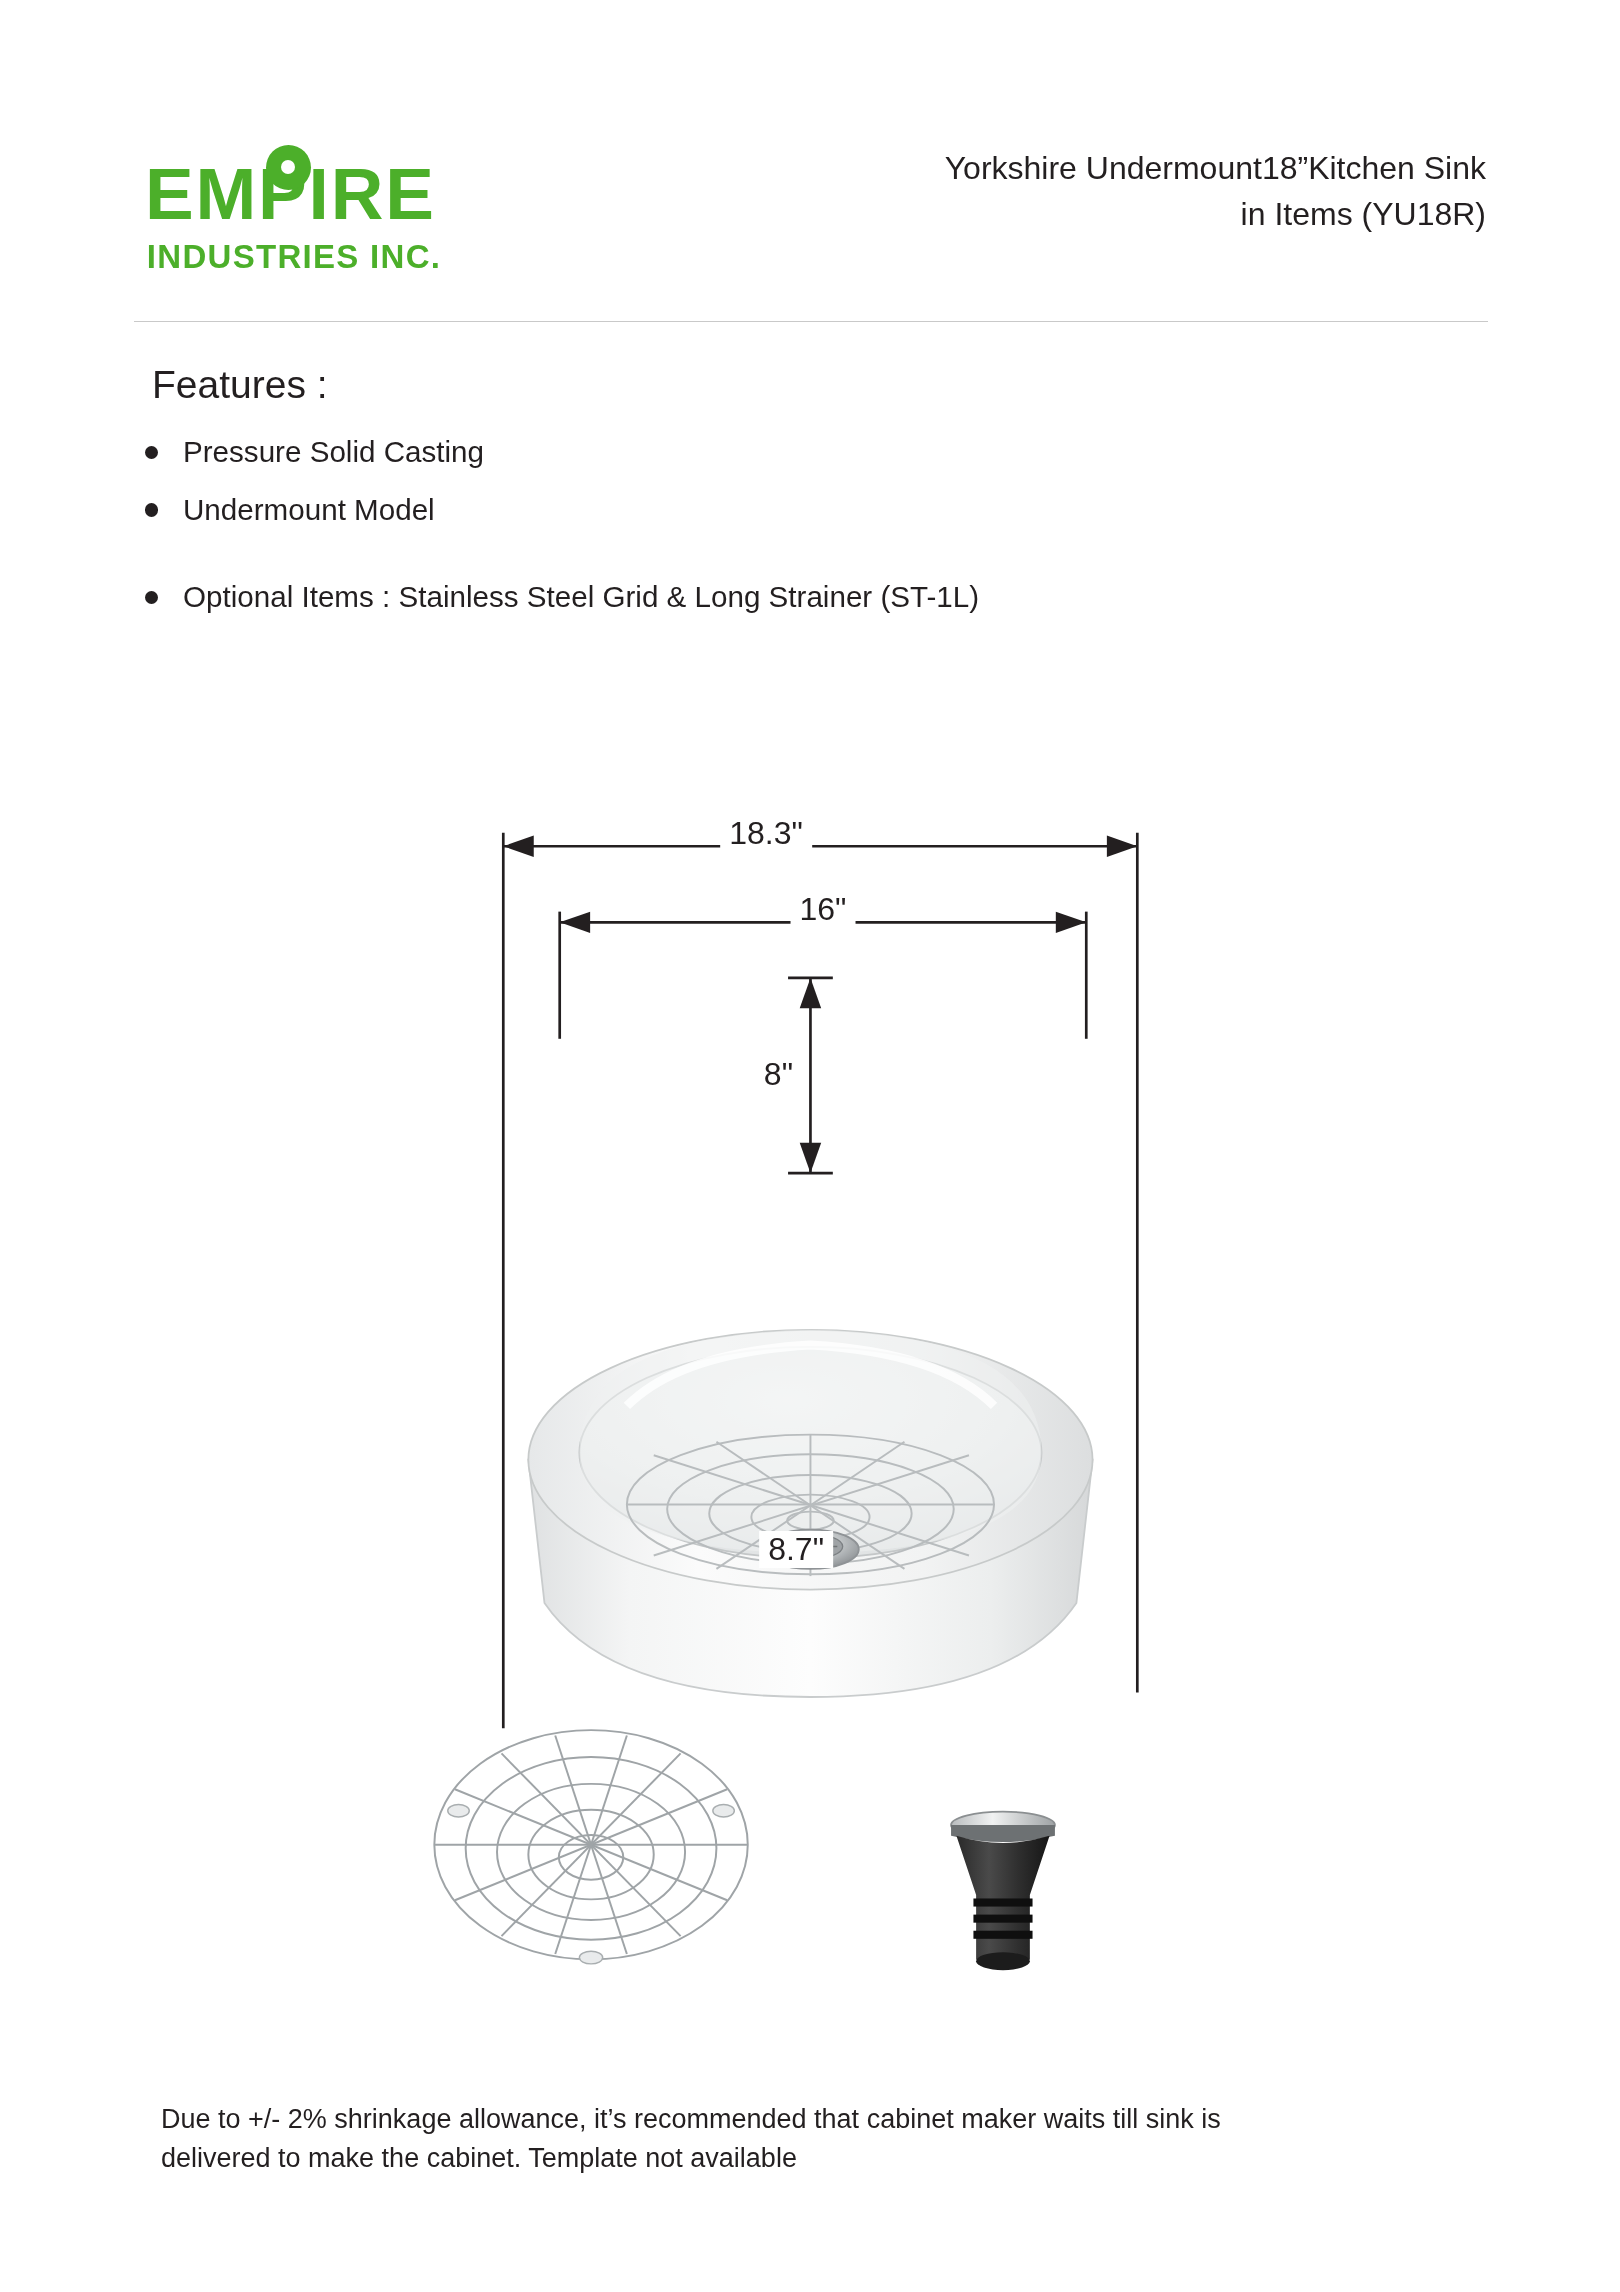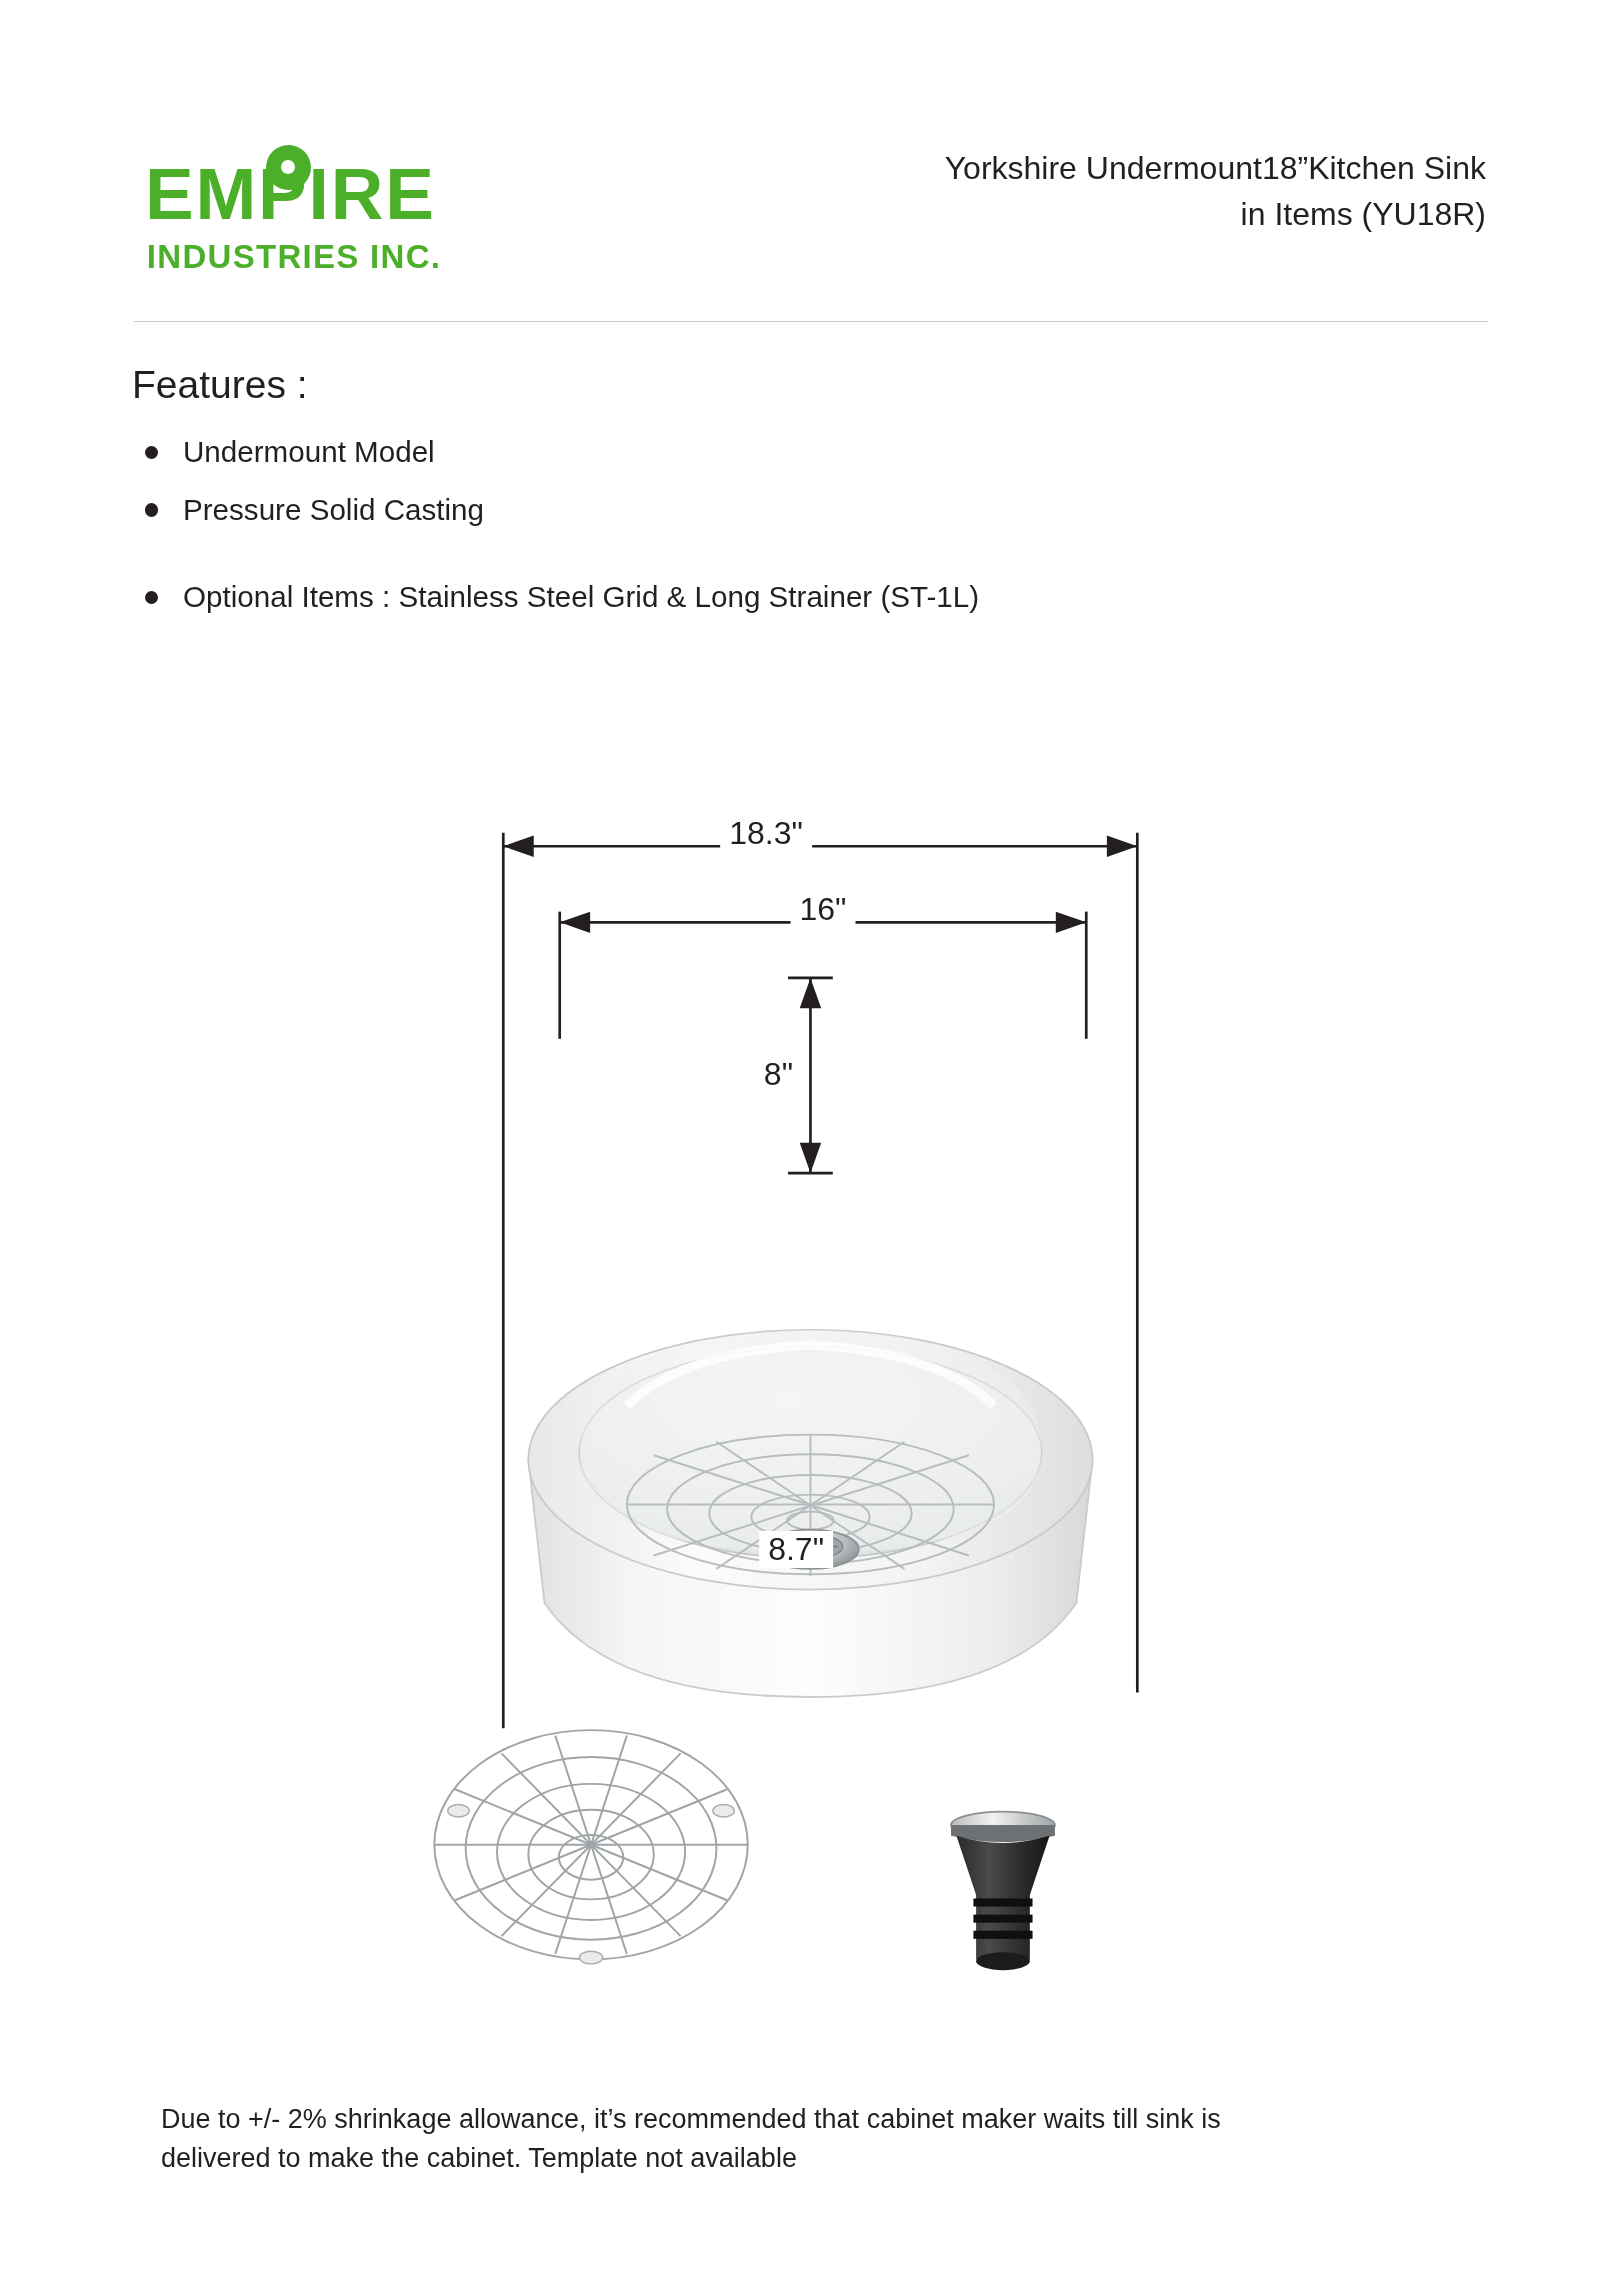--- a/index.html
+++ b/index.html
@@ -95,21 +95,21 @@
     left: 134px;
     top: 321px;
     width: 1354px;
     height: 0.9px;
     background: #c9c9c9;
   }
 
   
   .features-heading {
     position: absolute;
-    left: 132px;
+    left: 152px;
     top: 363px;
     font-size: 39px;
     color: #231f20;
   }
 
   .features-list {
     position: absolute;
     left: 136px;
     top: 434px;
     width: 1164px;
@@ -184,25 +184,25 @@
       <div>in  Items (YU18R)</div>
     </div>
   </div>
   <div class="header-rule"></div>
 
   <div class="features-heading">Features :</div>
 
   <div class="features-list">
     <div class="feature-item">
       <span class="feature-bullet"></span>
-      <span>Undermount Model</span>
+      <span>Pressure Solid Casting</span>
     </div>
     <div class="feature-item">
       <span class="feature-bullet"></span>
-      <span>Pressure Solid Casting</span>
+      <span>Undermount Model</span>
     </div>
     <div class="feature-item gap">
       <span class="feature-bullet"></span>
       <span>Optional Items : Stainless Steel Grid &amp; Long Strainer (ST-1L)</span>
     </div>
   </div>
 
   <div class="drawing">
 
     <svg width="1620" height="1308" viewBox="0 0 1809 1460">

